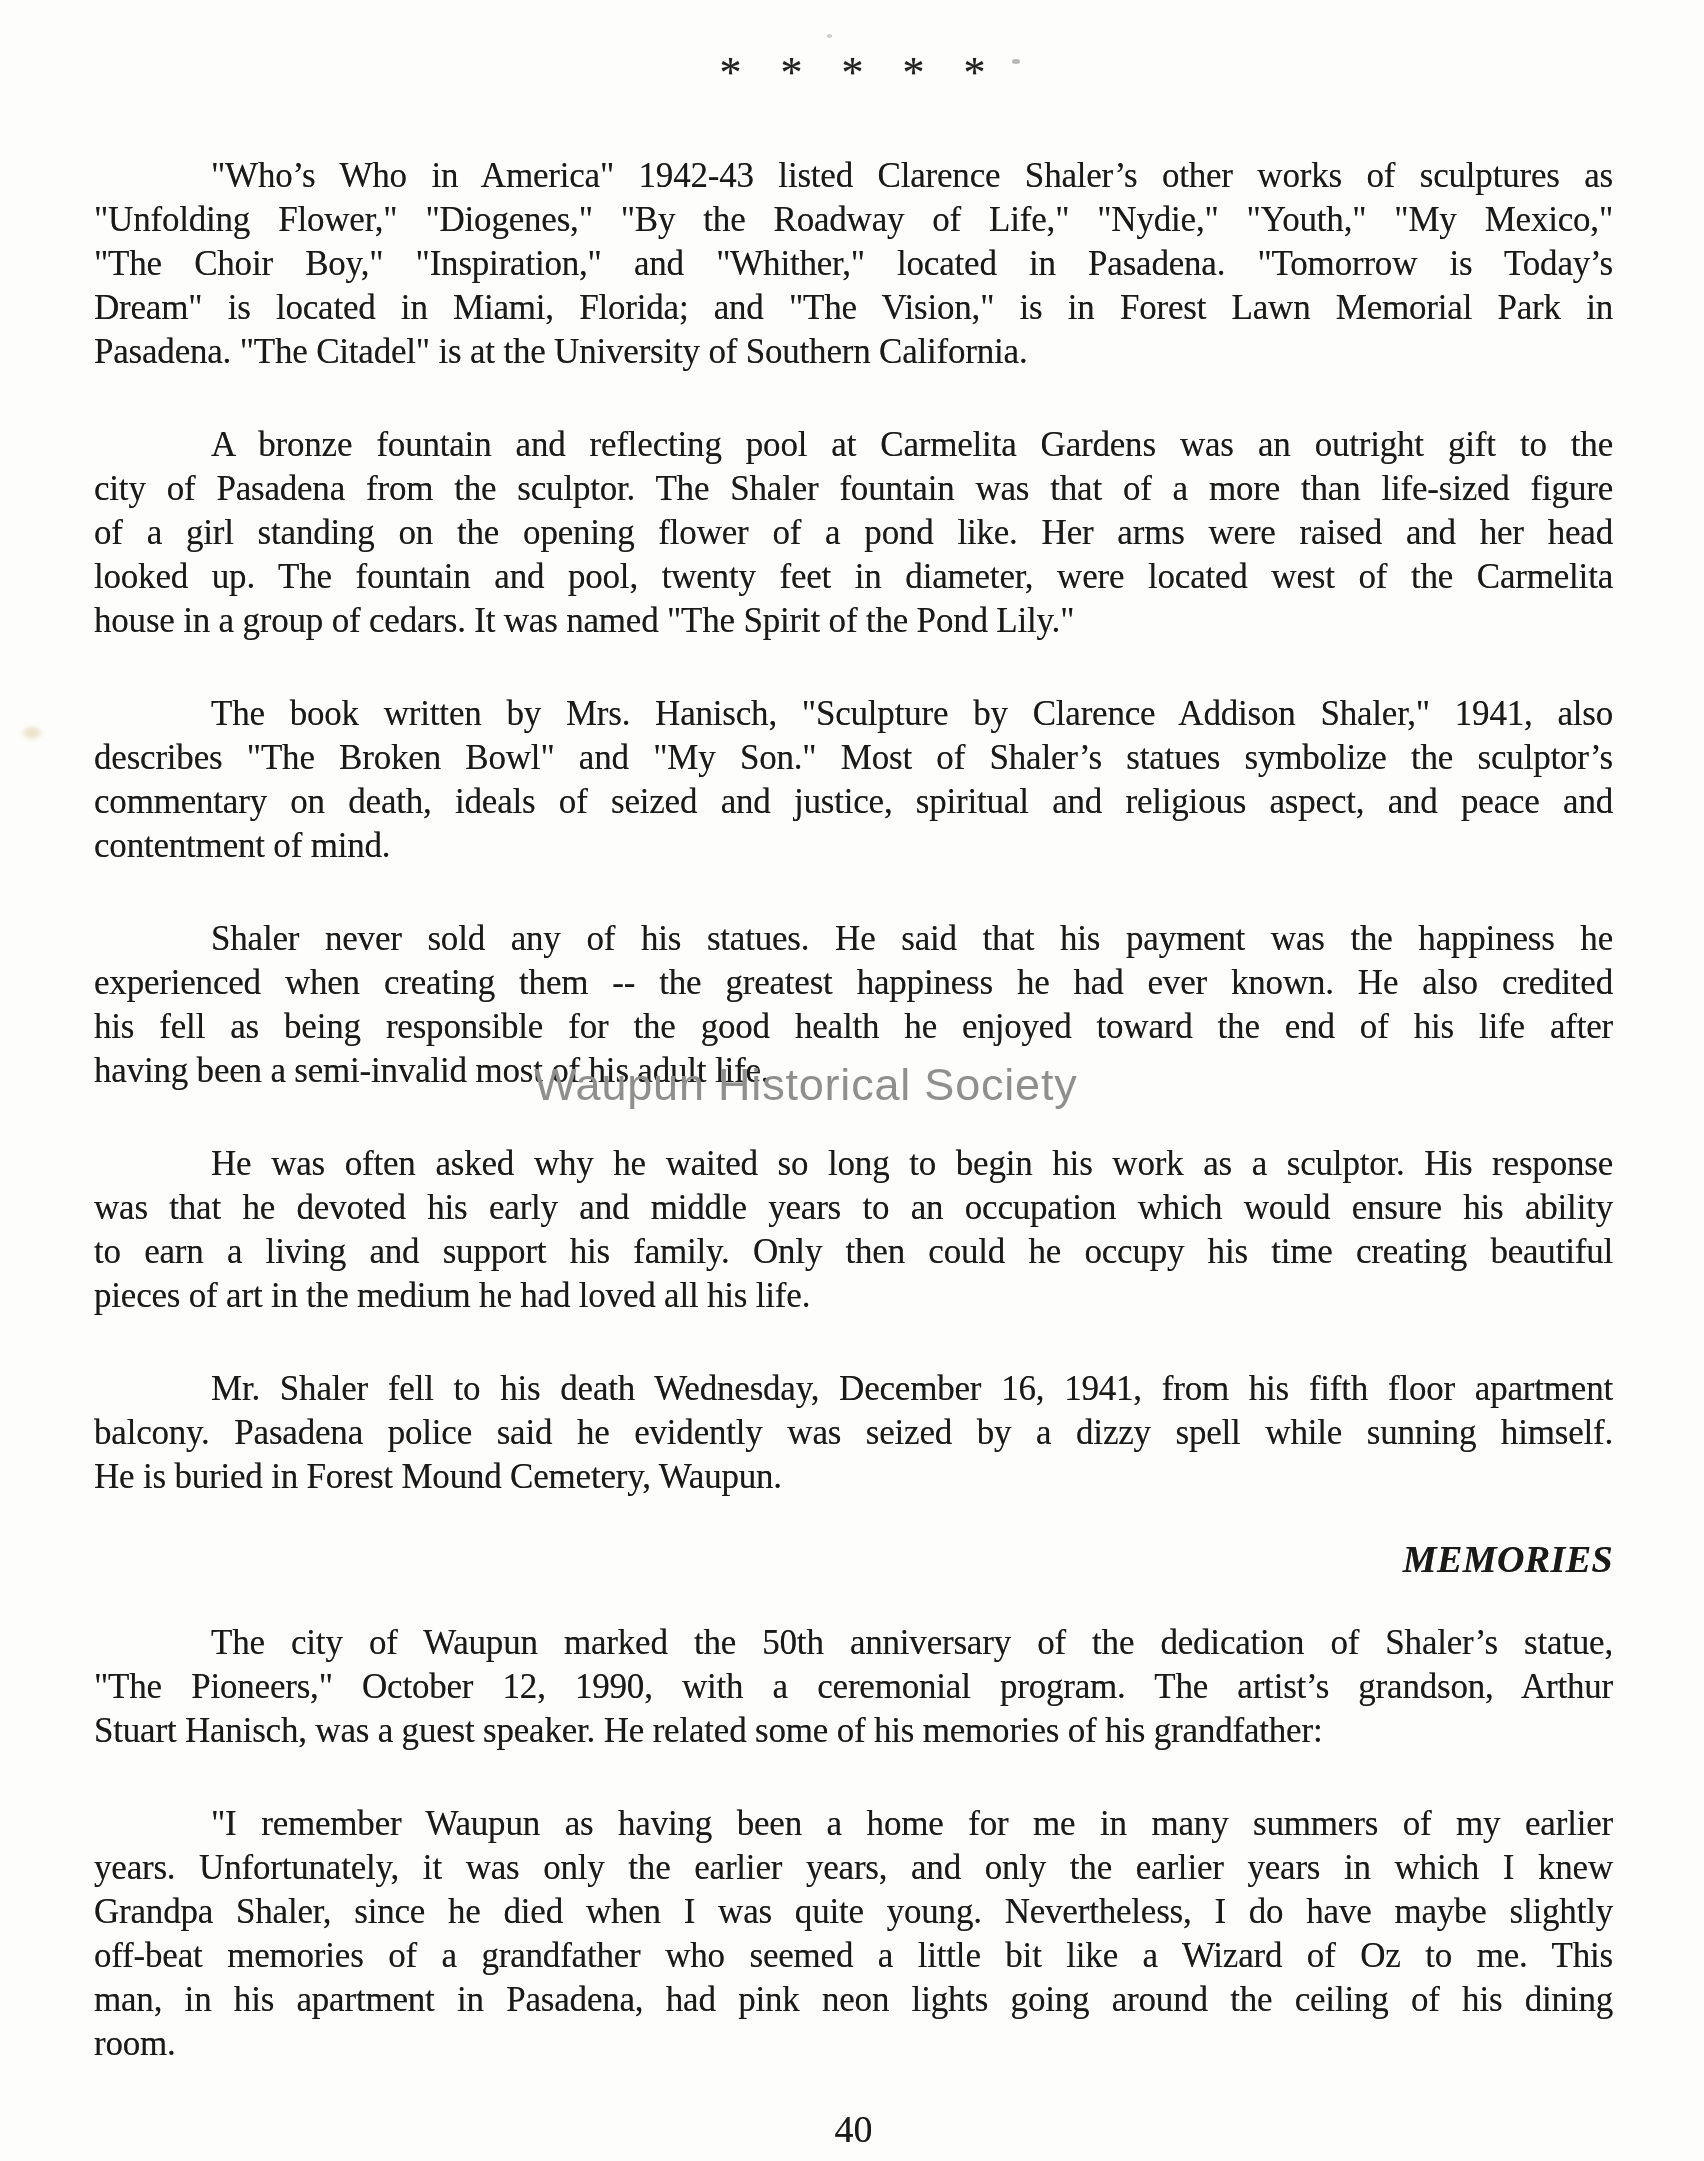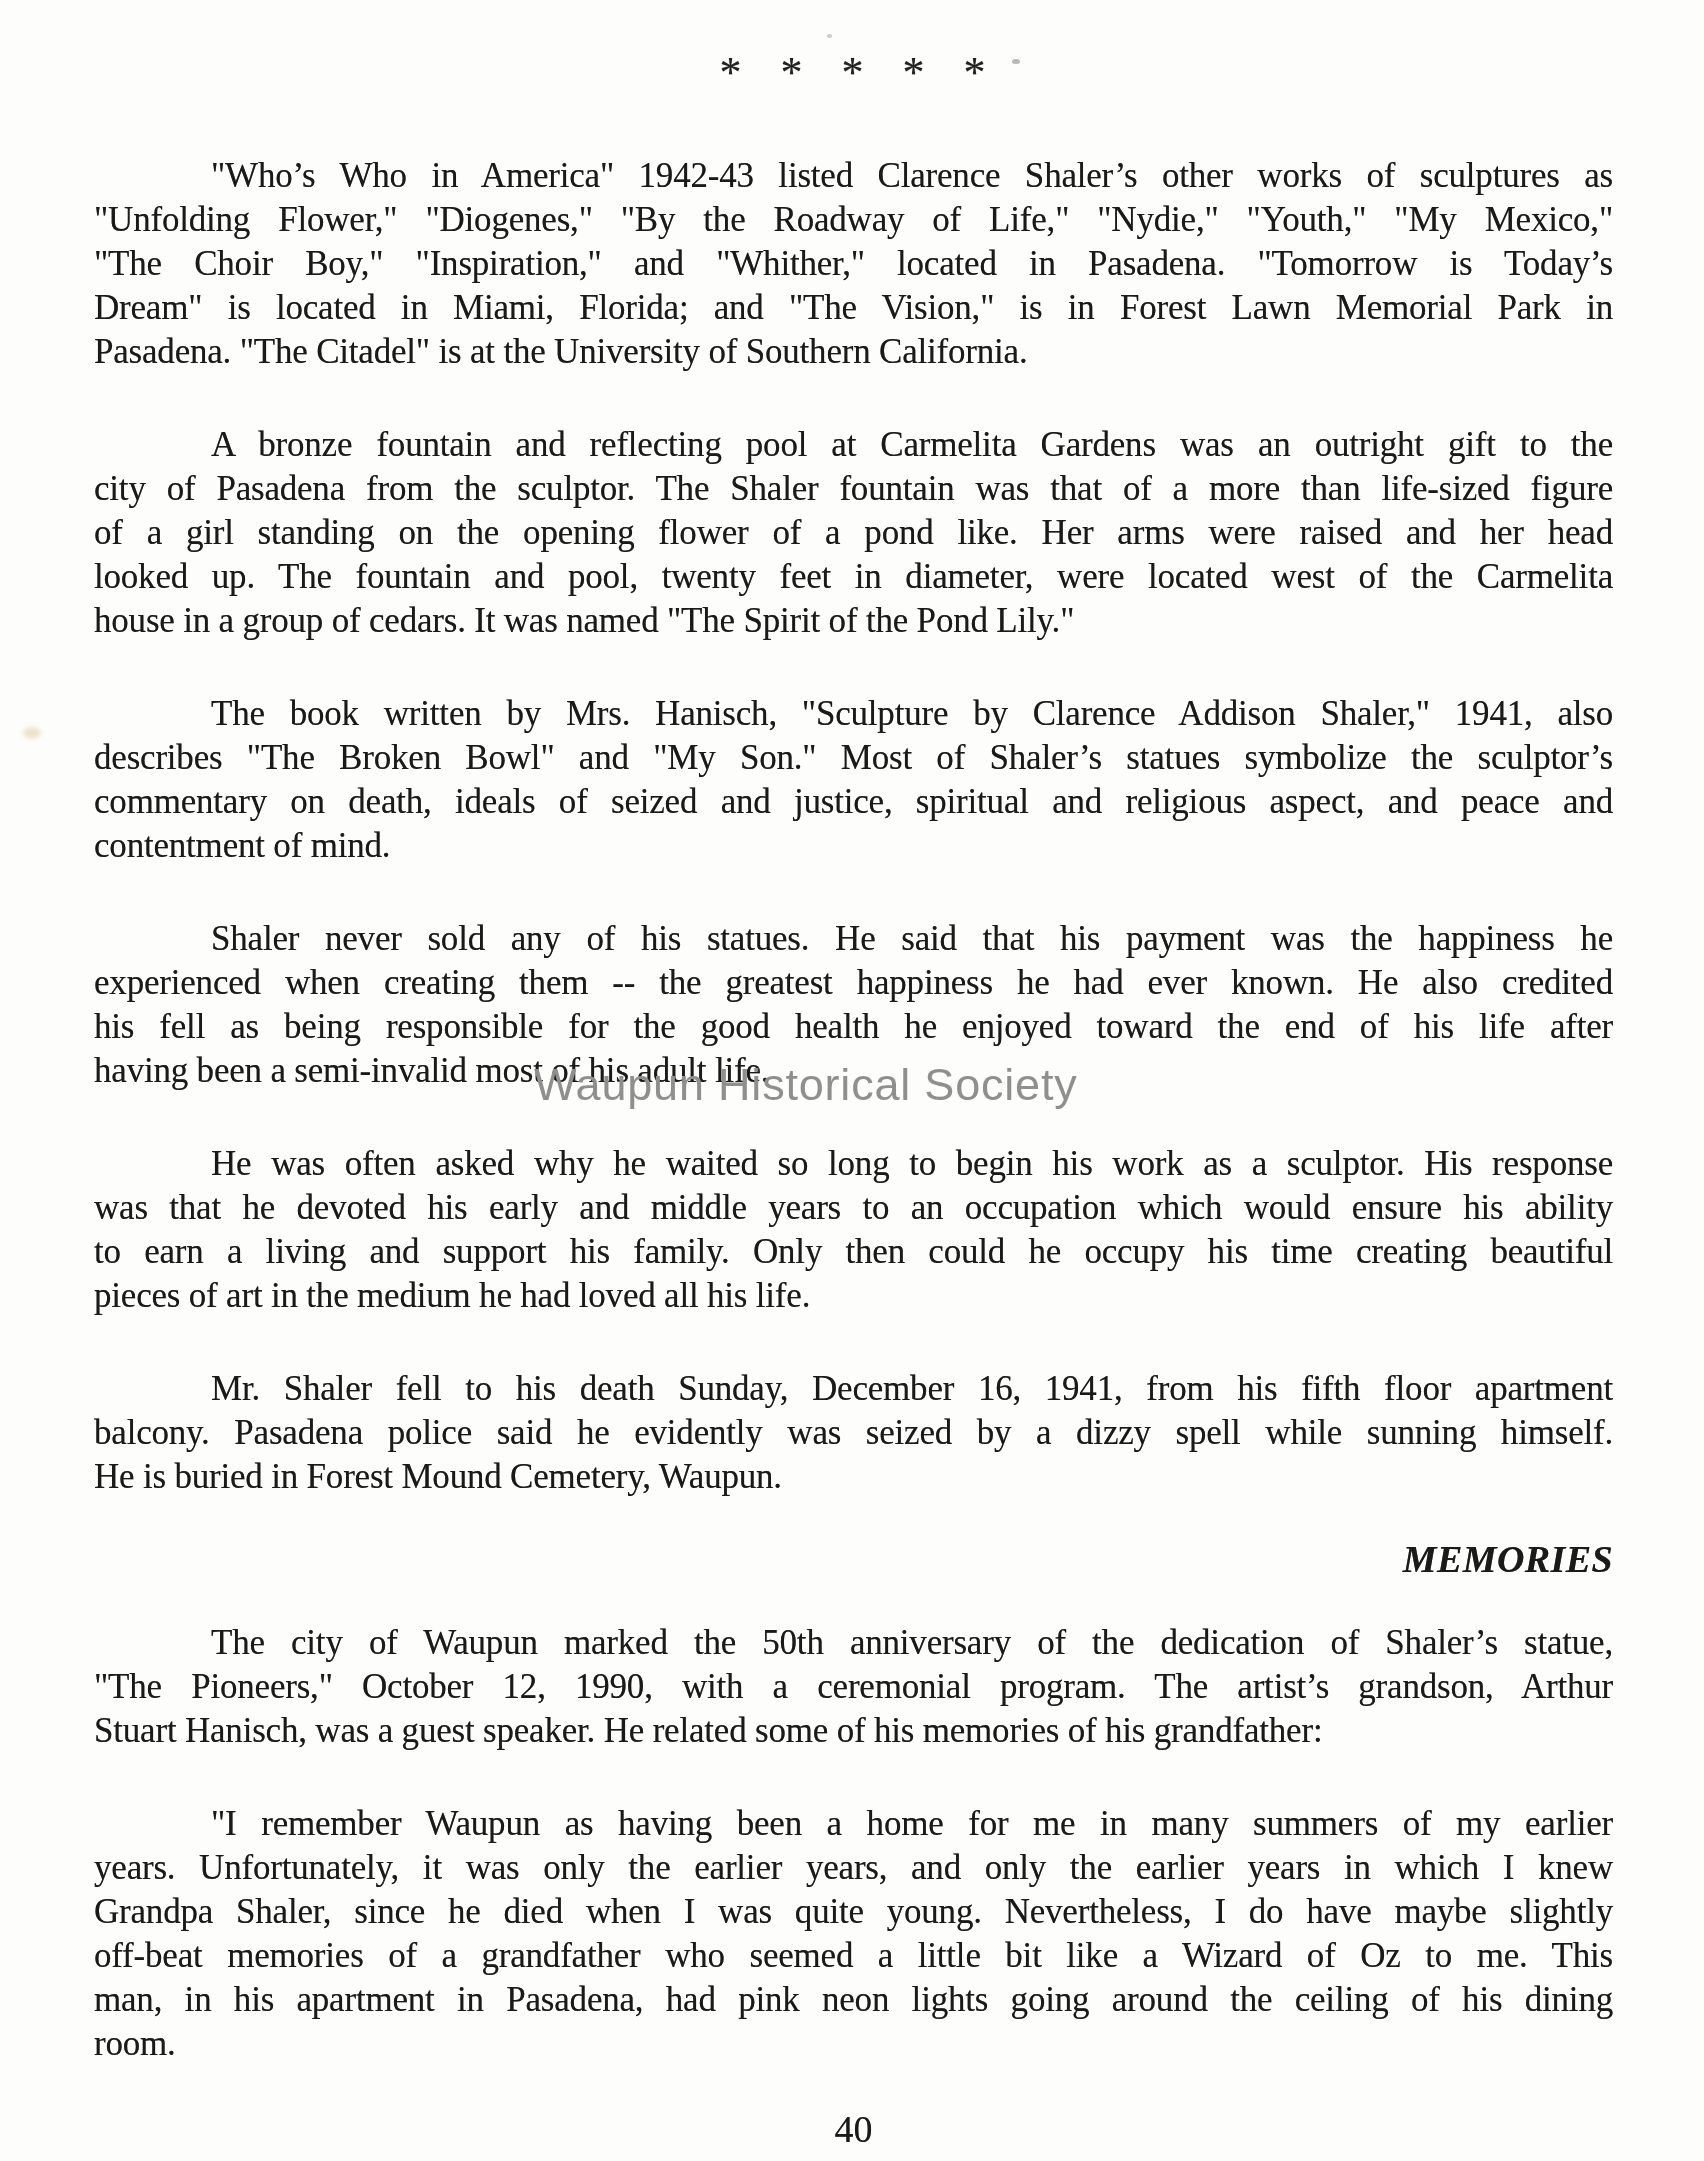--- a/index.html
+++ b/index.html
@@ -105,21 +105,21 @@
         <div class="line">his fell as being responsible for the good health he enjoyed toward the end of his life after</div>
         <div class="line last">having been a semi-invalid most of his adult life.</div>
       </div>
       <div class="para">
         <div class="line first">He was often asked why he waited so long to begin his work as a sculptor.  His response</div>
         <div class="line">was that he devoted his early and middle years to an occupation which would ensure his ability</div>
         <div class="line">to earn a living and support his family.  Only then could he occupy his time creating beautiful</div>
         <div class="line last">pieces of art in the medium he had loved all his life.</div>
       </div>
       <div class="para">
-        <div class="line first">Mr. Shaler fell to his death Sunday, December 16, 1941, from his fifth floor apartment</div>
+        <div class="line first">Mr. Shaler fell to his death Wednesday, December 16, 1941, from his fifth floor apartment</div>
         <div class="line">balcony.  Pasadena police said he evidently was seized by a dizzy spell while sunning himself.</div>
         <div class="line last">He is buried in Forest Mound Cemetery, Waupun.</div>
       </div>
       <div class="heading">MEMORIES</div>
       <div class="para">
         <div class="line first">The city of Waupun marked the 50th anniversary of the dedication of Shaler’s statue,</div>
         <div class="line">"The Pioneers," October 12, 1990, with a ceremonial program.  The artist’s grandson, Arthur</div>
         <div class="line last">Stuart Hanisch, was a guest speaker.  He related some of his memories of his grandfather:</div>
       </div>
       <div class="para">

